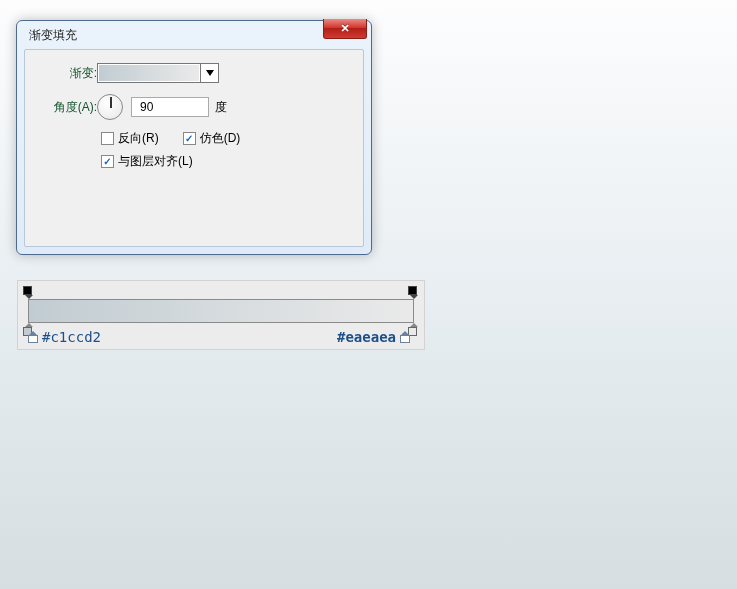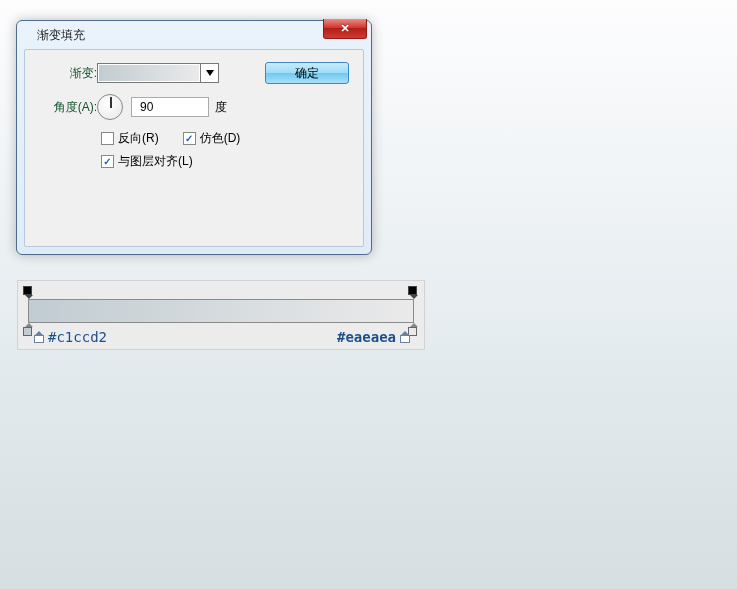--- a/index.html
+++ b/index.html
@@ -24,21 +24,21 @@
     height: 235px;
     background: linear-gradient(180deg, #eaf3fb 0%, #dfecf7 100%);
     border: 1px solid #4f6a8f;
     border-radius: 6px;
     box-shadow: 0 0 12px rgba(0,0,0,0.25);
   }
   .titlebar {
     height: 28px;
     display: flex;
     align-items: center;
-    padding: 0 0 0 20px;
+    padding: 0 0 0 12px;
     position: relative;
   }
   .titlebar .title {
     font-size: 12px;
     color: #1a1a1a;
   }
   .close-btn {
     position: absolute;
     right: 4px;
     top: -2px;
@@ -320,21 +320,21 @@
   .hex-left, .hex-right {
     position: absolute;
     bottom: 4px;
     font-family: Consolas, monospace;
     font-size: 14px;
     color: #1d4f8b;
     display: flex;
     align-items: center;
     gap: 4px;
   }
-  .hex-left  { left: 16px; }
+  .hex-left  { left: 10px; }
   .hex-right { right: 14px; font-weight: bold; }
   .house {
     width: 10px; height: 10px;
     display: inline-block;
     position: relative;
   }
   .house::before {
     content: '';
     position: absolute;
     left: 0; top: 3px;
@@ -360,21 +360,20 @@
   <div class="titlebar">
     <span class="title">渐变填充</span>
     <div class="close-btn">
       <span>✕</span>
     </div>
   </div>
 
   <div class="client">
 
     <div class="btn-col">
-      <div class="win-btn primary">确定</div>
     </div>
 
     <div class="row">
       <div class="lbl">渐变:</div>
       <div class="grad-combo">
         <div class="grad-preview"></div>
         <div class="grad-dd">
           <div class="tri-down"></div>
         </div>
       </div>

